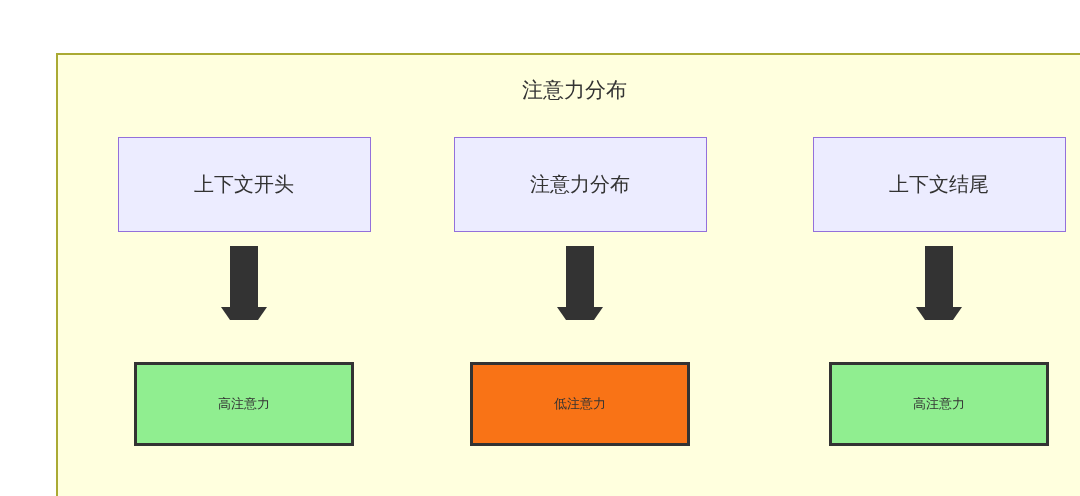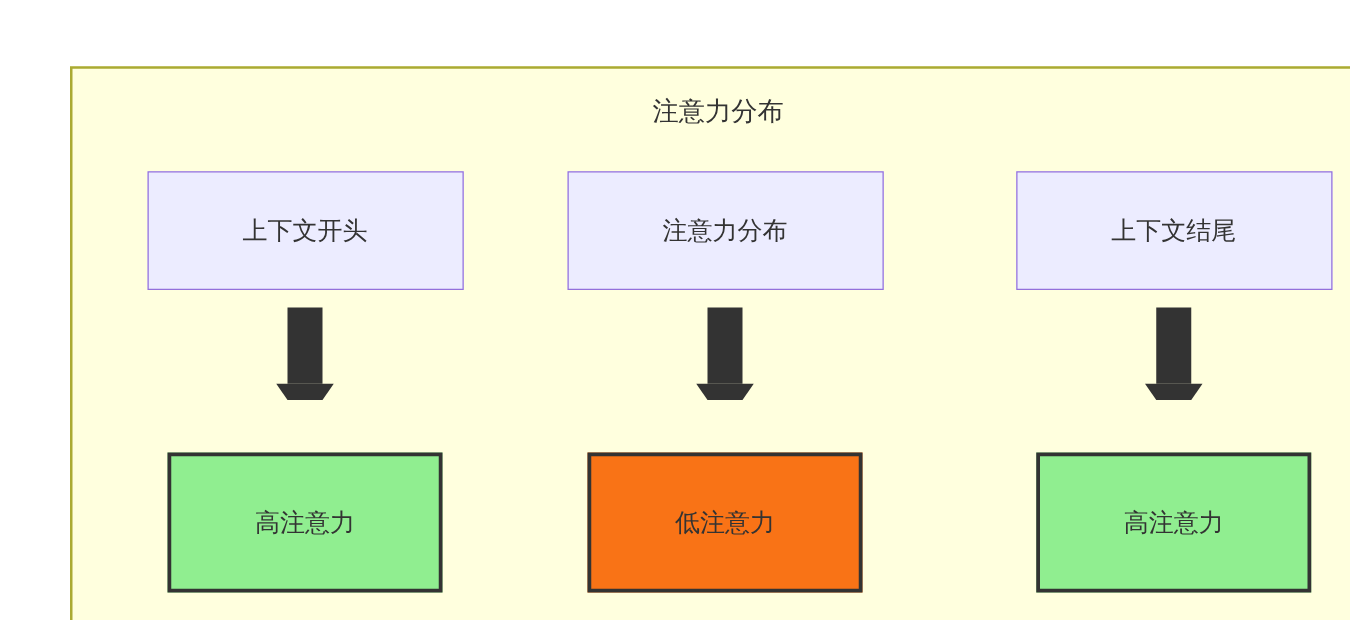--- a/index.html
+++ b/index.html
@@ -80,26 +80,26 @@
   .arrow-head {
     width: 0;
     height: 0;
     border-left: 9px solid transparent;
     border-right: 9px solid transparent;
     border-top: 13px solid var(--arrow, #333333);
   }
 
   .result-node {
     width: 220px;
-    height: 112px;
+    height: 84px;
     border: 3px solid var(--result-border, #333333);
     display: flex;
     align-items: center;
     justify-content: center;
-    font-size: 20px;
+    font-size: 13px;
     color: var(--text, #333333);
   }
 </style>
 </head>
 <body>
 
 <div class="canvas">
   <div class="cluster">
 
     <div class="cluster-title">注意力分布</div>

